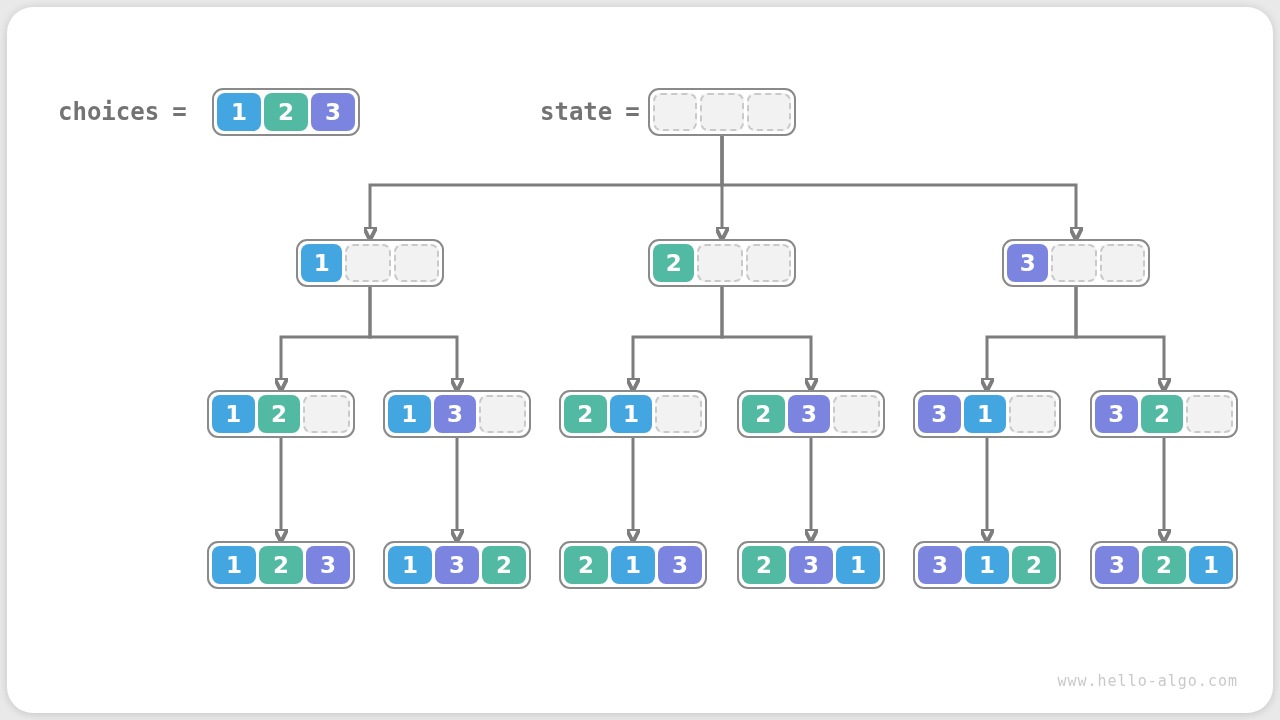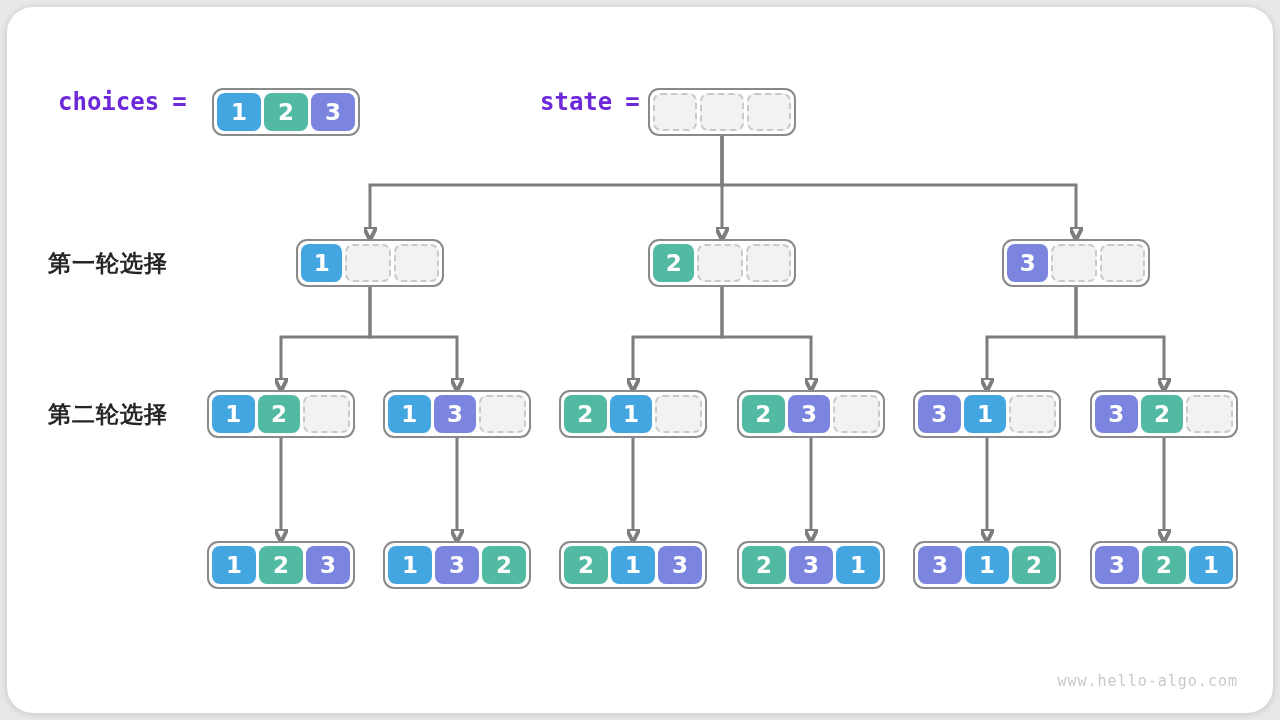--- a/index.html
+++ b/index.html
@@ -27,22 +27,22 @@
     background:#f2f2f2;border:2px dashed #c9c9c9;
     display:flex;align-items:center;justify-content:center;
     color:#ffffff;font:600 23px "DejaVu Sans",sans-serif;
   }
   .cell[data-v]{border:none}
   .cell[data-v="1"]{background:#43a6e1}
   .cell[data-v="2"]{background:#52b9a3}
   .cell[data-v="3"]{background:#7b85e0}
 
   .hgroup{
-    position:absolute;height:48px;display:flex;align-items:flex-start;gap:13px;
-    font:700 24px "DejaVu Sans Mono","Liberation Mono",monospace;color:#6d28d9;
+    position:absolute;height:48px;display:flex;align-items:center;gap:13px;
+    font:700 24px "DejaVu Sans Mono","Liberation Mono",monospace;color:#737373;
   }
   .row-label{
     position:absolute;height:48px;display:flex;align-items:center;
     font-size:23px;font-weight:600;color:#262626;letter-spacing:1px;
   }
   .watermark{
     position:absolute;right:42px;bottom:30px;
     font:400 15px "DejaVu Sans Mono","Liberation Mono",monospace;
     color:#c9c9c9;letter-spacing:1px;text-align:center;
   }
@@ -90,22 +90,20 @@
   <div class="hgroup" style="left:540px;top:88px">
     <span>state</span>
     <span>=</span>
   </div>
   <div class="box" style="left:648px;top:88px">
     <span class="cell"></span>
     <span class="cell"></span>
     <span class="cell"></span>
   </div>
 
-  <div class="row-label" style="left:48px;top:239px">第一轮选择</div>
-  <div class="row-label" style="left:48px;top:390px">第二轮选择</div>
 
   <div class="box" style="left:296px;top:239px">
     <span class="cell" data-v="1">1</span>
     <span class="cell"></span>
     <span class="cell"></span>
   </div>
   <div class="box" style="left:648px;top:239px">
     <span class="cell" data-v="2">2</span>
     <span class="cell"></span>
     <span class="cell"></span>

